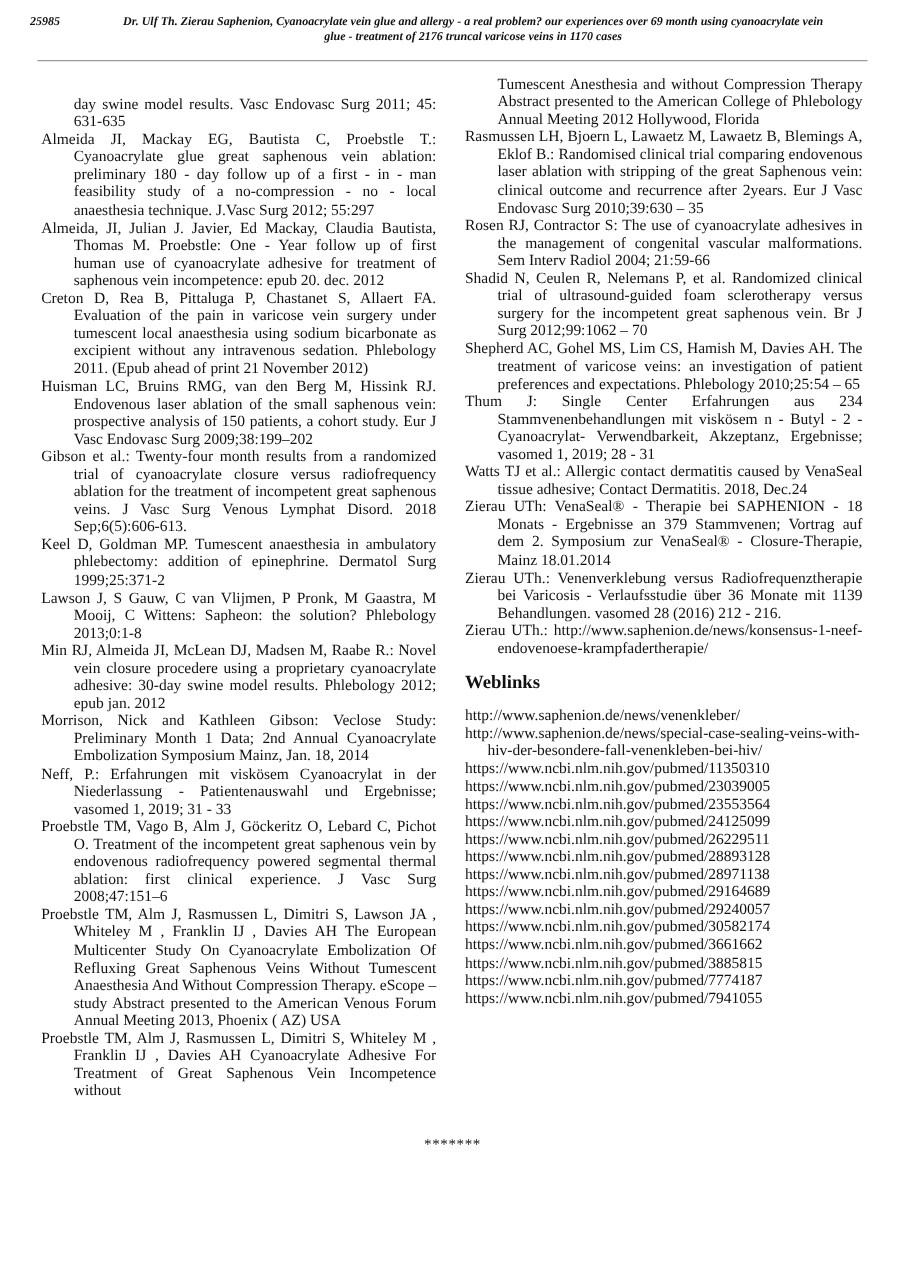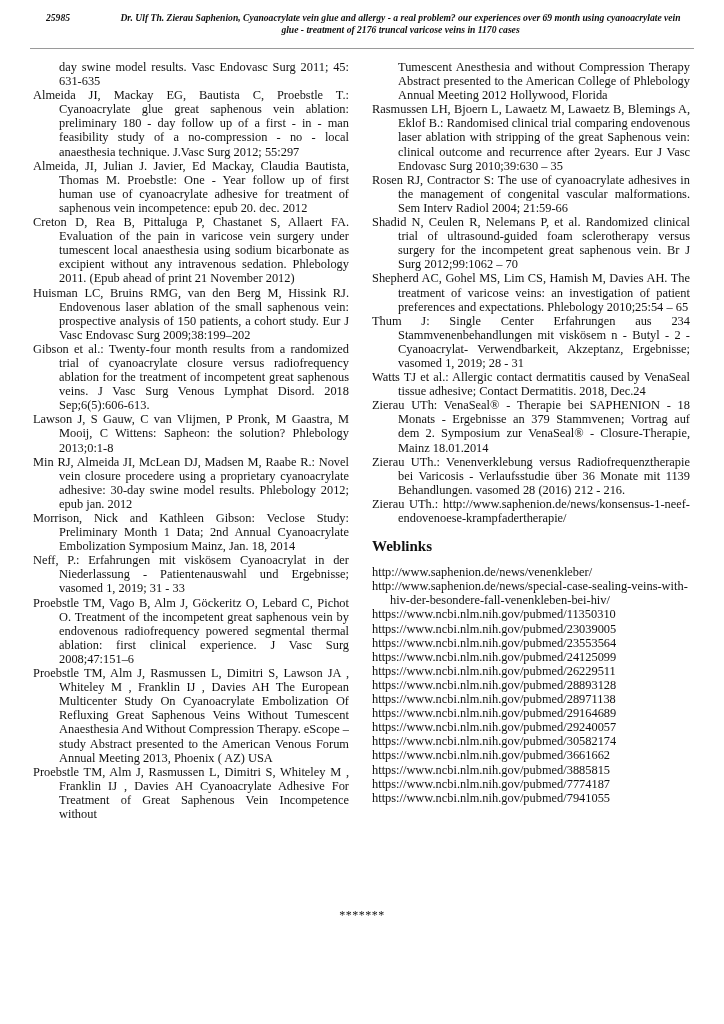--- a/index.html
+++ b/index.html
@@ -2,35 +2,35 @@
 <html><head>
 <meta charset="utf-8">
 <style>
   html, body { margin: 0; padding: 0; background: #ffffff; }
   body {
     width: 724px; height: 1024px; position: relative; overflow: hidden;
     font-family: "Liberation Serif", "DejaVu Serif", serif;
     color: #111111;
   }
   .header {
-    position: absolute; left: 46px; top: 12px; width: 664px;
+    position: absolute; left: 24px; top: 12px; width: 664px;
     font-style: italic; font-weight: bold; font-size: 9.6px; line-height: 12px;
     font-family: "Liberation Serif", serif;
   }
   .header .pagenum { position: absolute; left: 0; top: 0; }
   .header .title { margin-left: 65px; text-align: center; padding-right: 20px; }
   .header-rule {
     position: absolute; left: 30px; top: 48px; width: 664px; height: 0;
     border-top: 1.5px solid #9a9a9a;
   }
   .col {
     position: absolute; top: 60px; width: 316px;
     font-size: 12.4px; line-height: 14.1px;
   }
-  .col.left { left: 33px; }
+  .col.left { left: 33px; margin-top: 16px; }
   .col.right { left: 372px; width: 318px; }
   .ref {
     text-align: justify; padding-left: 26px; text-indent: -26px; margin: 0;
   }
   .ref.cont { padding-left: 26px; text-indent: 0; }
   .section-head {
     font-weight: bold; font-size: 15px; margin: 14px 0 12px 0;
   }
   .link { margin: 0; padding-left: 18px; text-indent: -18px; text-align: left; }
   .stars {
@@ -47,20 +47,21 @@
 </div>
 <div class="header-rule"></div>
 
 <div class="col left">
   <p class="ref cont">day swine model results. Vasc Endovasc Surg 2011; 45: 631-635</p>
   <p class="ref">Almeida JI, Mackay EG, Bautista C, Proebstle T.: Cyanoacrylate glue great saphenous vein ablation: preliminary 180 - day follow up of a first - in - man feasibility study of a no-compression - no - local anaesthesia technique. J.Vasc Surg 2012; 55:297</p>
   <p class="ref">Almeida, JI, Julian J. Javier, Ed Mackay, Claudia Bautista, Thomas M. Proebstle: One - Year follow up of first human use of cyanoacrylate adhesive for treatment of saphenous vein incompetence: epub 20. dec. 2012</p>
   <p class="ref">Creton D, Rea B, Pittaluga P, Chastanet S, Allaert FA. Evaluation of the pain in varicose vein surgery under tumescent local anaesthesia using sodium bicarbonate as excipient without any intravenous sedation. Phlebology 2011. (Epub ahead of print 21 November 2012)</p>
   <p class="ref">Huisman LC, Bruins RMG, van den Berg M, Hissink RJ. Endovenous laser ablation of the small saphenous vein: prospective analysis of 150 patients, a cohort study. Eur J Vasc Endovasc Surg 2009;38:199–202</p>
   <p class="ref">Gibson et al.: Twenty-four month results from a randomized trial of cyanoacrylate closure versus radiofrequency ablation for the treatment of incompetent great saphenous veins. J Vasc Surg Venous Lymphat Disord. 2018 Sep;6(5):606-613.</p>
+  <p class="ref">Keel D, Goldman MP. Tumescent anaesthesia in ambulatory phlebectomy: addition of epinephrine. Dermatol Surg 1999;25:371-2</p>
   <p class="ref">Lawson J, S Gauw, C van Vlijmen, P Pronk, M Gaastra, M Mooij, C Wittens: Sapheon: the solution? Phlebology 2013;0:1-8</p>
   <p class="ref">Min RJ, Almeida JI, McLean DJ, Madsen M, Raabe R.: Novel vein closure procedere using a proprietary cyanoacrylate adhesive: 30-day swine model results. Phlebology 2012; epub jan. 2012</p>
   <p class="ref">Morrison, Nick and Kathleen Gibson: Veclose Study: Preliminary Month 1 Data; 2nd Annual Cyanoacrylate Embolization Symposium Mainz, Jan. 18, 2014</p>
   <p class="ref">Neff, P.: Erfahrungen mit viskösem Cyanoacrylat in der Niederlassung - Patientenauswahl und Ergebnisse; vasomed 1, 2019; 31 - 33</p>
   <p class="ref">Proebstle TM, Vago B, Alm J, Göckeritz O, Lebard C, Pichot O. Treatment of the incompetent great saphenous vein by endovenous radiofrequency powered segmental thermal ablation: first clinical experience. J Vasc Surg 2008;47:151–6</p>
   <p class="ref">Proebstle TM, Alm J,  Rasmussen L, Dimitri S, Lawson JA , Whiteley M , Franklin IJ ,  Davies AH The European Multicenter Study On Cyanoacrylate Embolization Of Refluxing Great Saphenous Veins Without Tumescent Anaesthesia And Without Compression Therapy. eScope – study Abstract presented  to the American Venous Forum Annual Meeting 2013, Phoenix ( AZ) USA</p>
   <p class="ref">Proebstle TM, Alm J,  Rasmussen L, Dimitri S,  Whiteley M , Franklin IJ ,  Davies AH Cyanoacrylate Adhesive For Treatment of Great Saphenous Vein Incompetence without</p>
 </div>
 
 <div class="col right">

